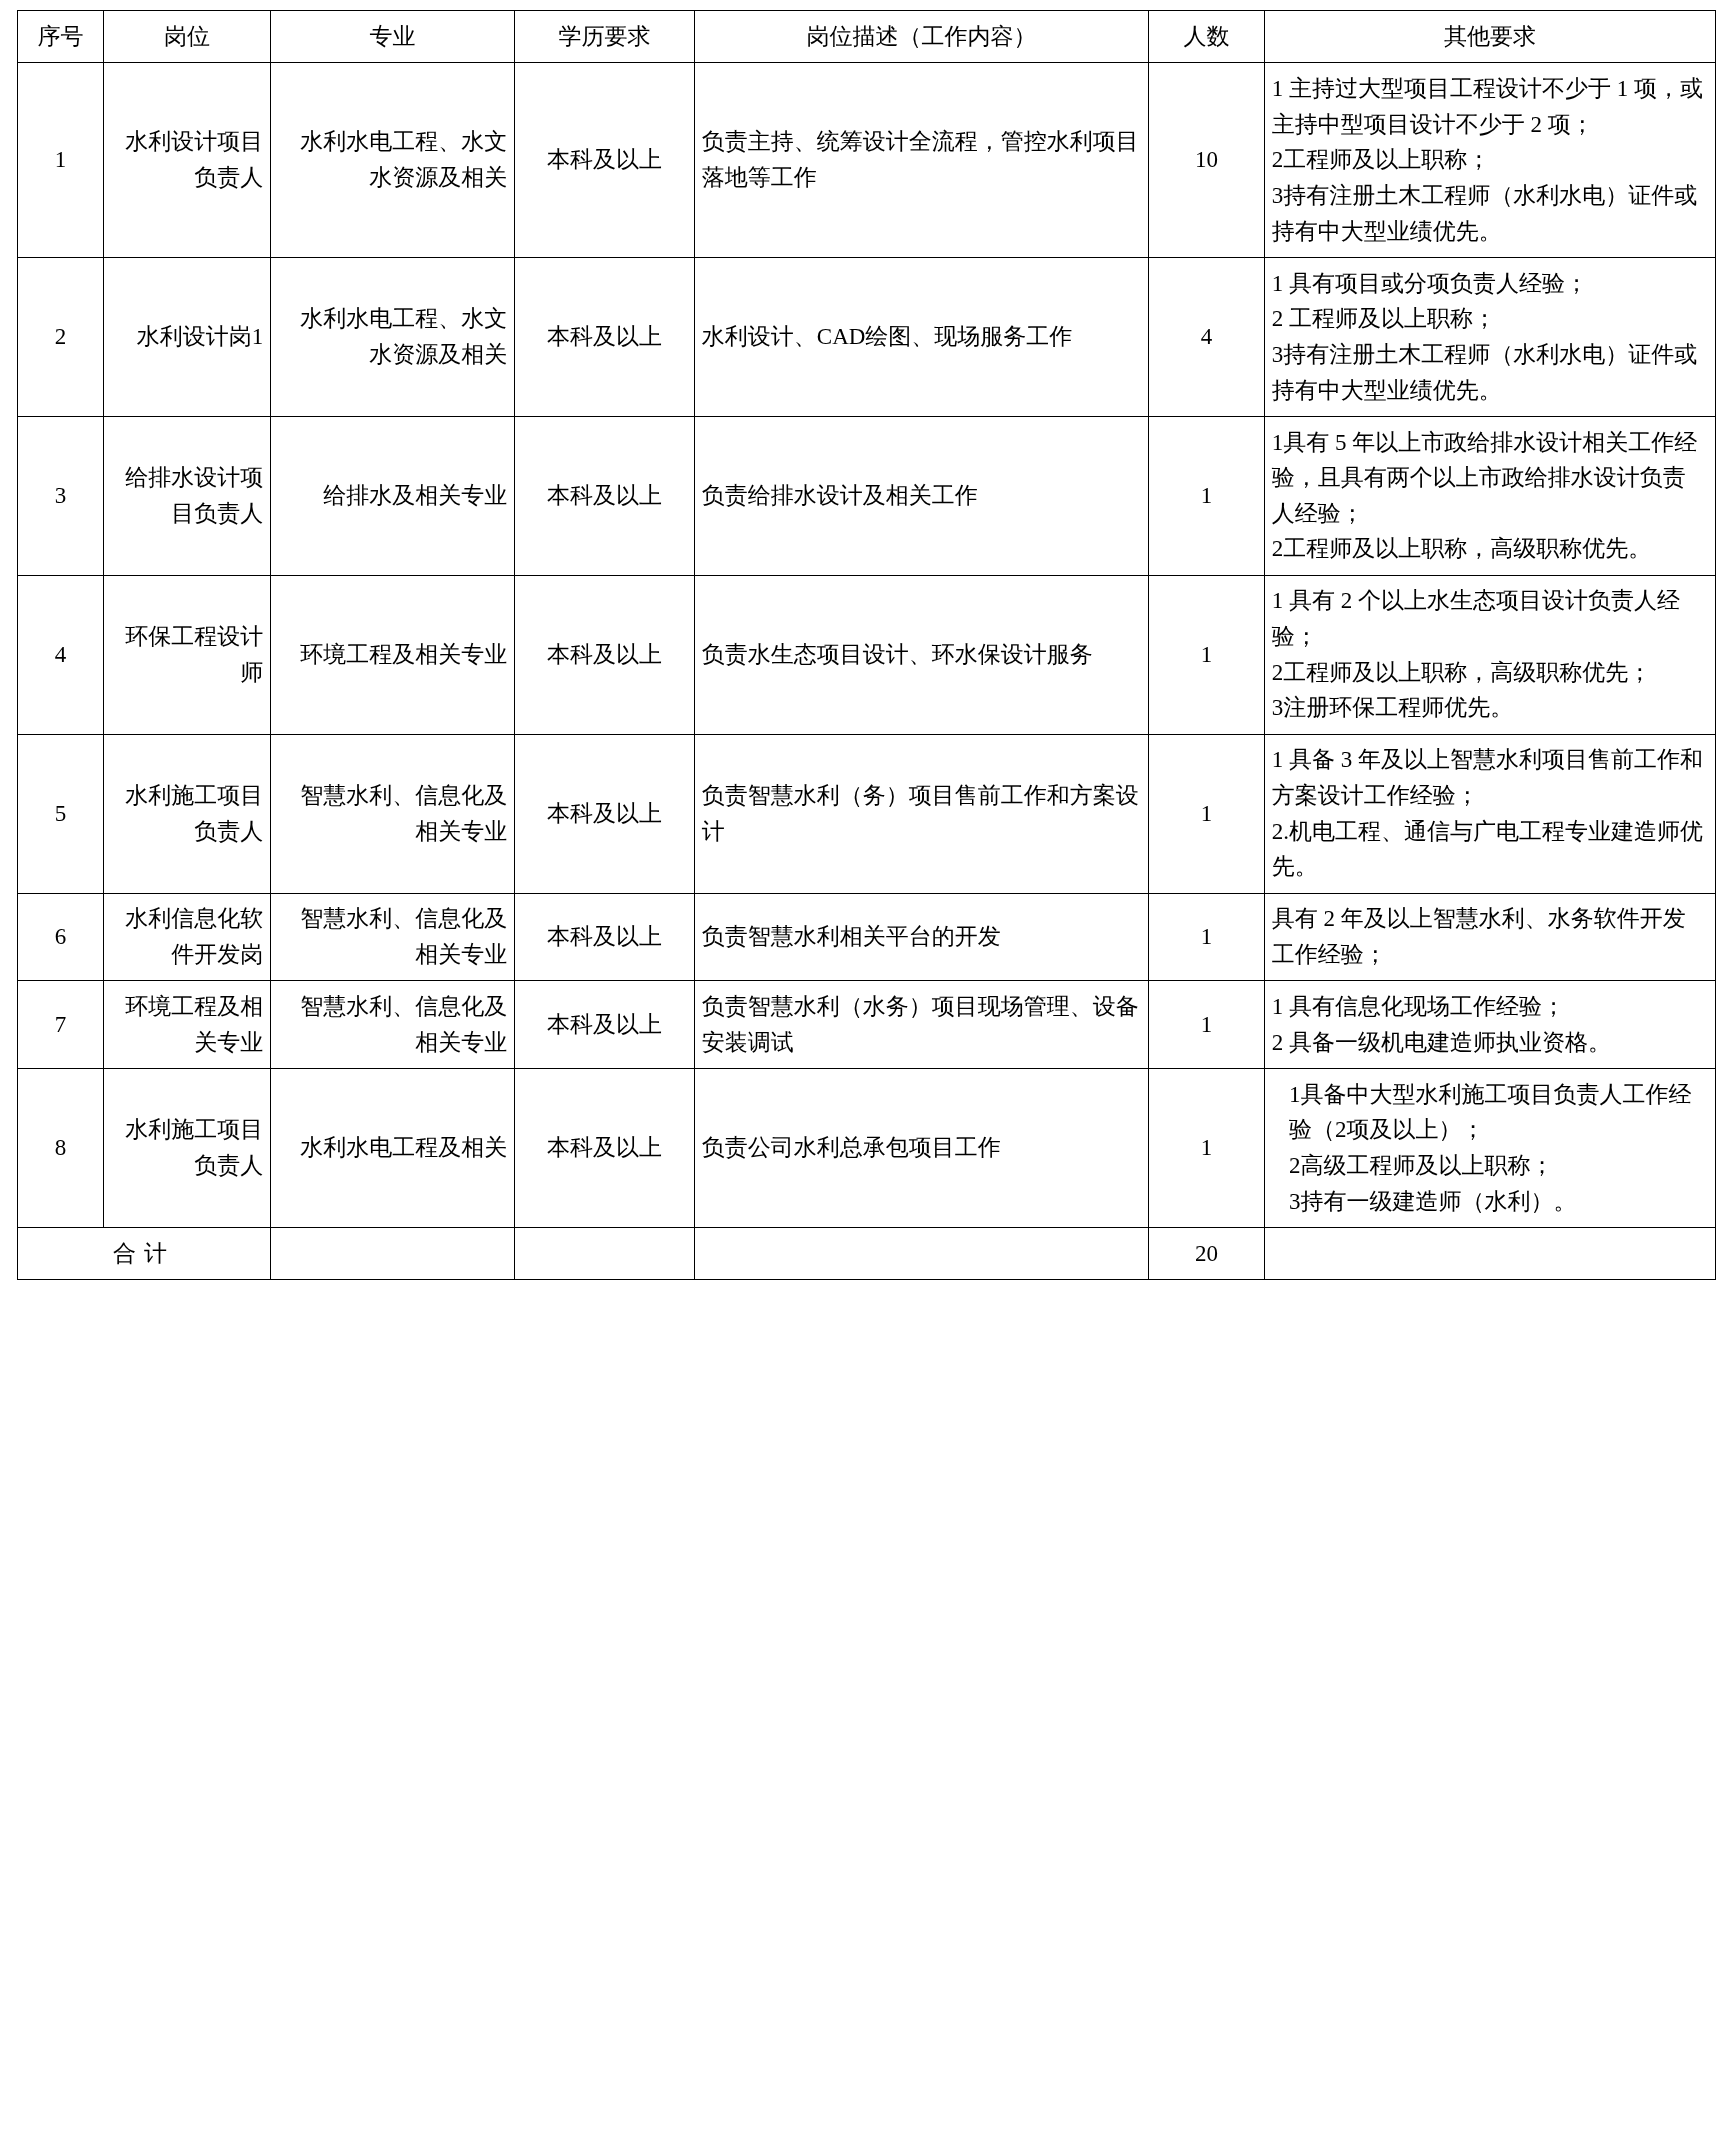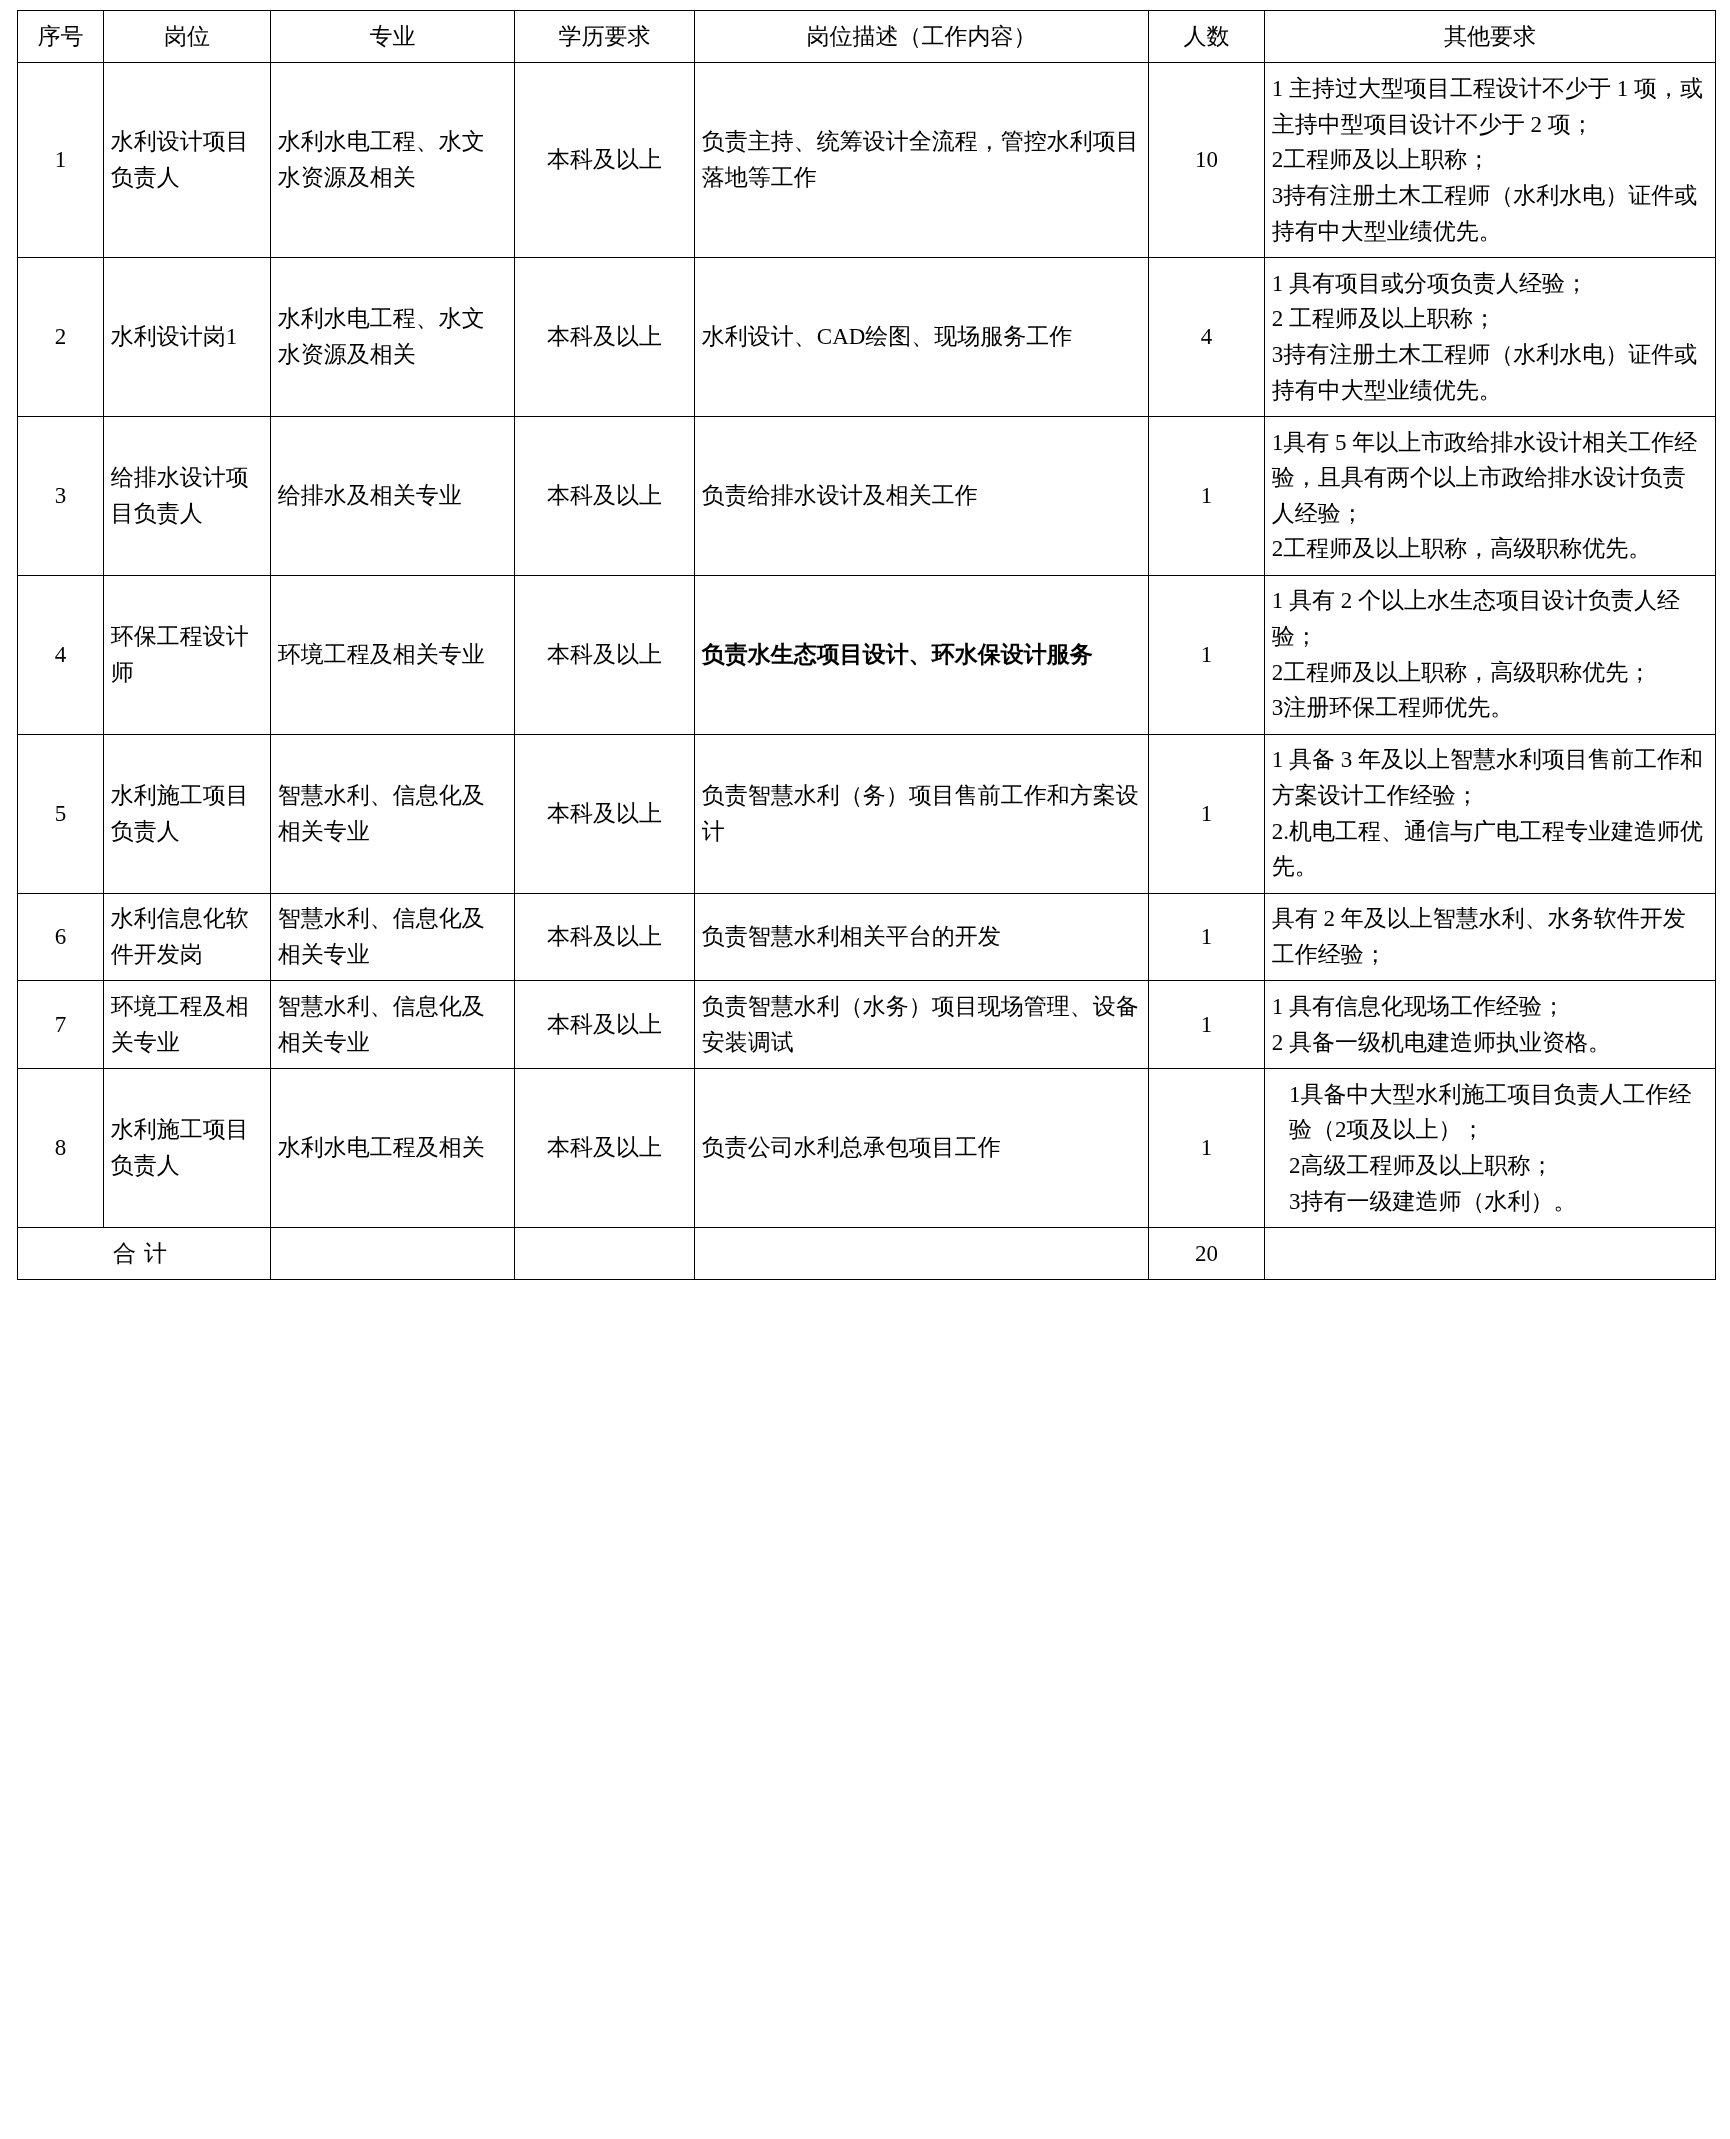--- a/index.html
+++ b/index.html
@@ -45,21 +45,21 @@
     padding: 11px 5.1px;
   }
 
   td.cell-no,
   td.cell-edu,
   td.cell-count {
     text-align: center;
   }
   td.cell-post,
   td.cell-major {
-    text-align: left;
+    text-align: right;
   }
   td.cell-desc,
   td.cell-other {
     text-align: left;
   }
   td.cell-other {
     padding-left: 9.4px;
     padding-right: 7.7px;
   }
   td.cell-desc {
@@ -130,21 +130,21 @@
         <td class="cell-desc" style="white-space: pre-wrap;">负责给排水设计及相关工作</td>
         <td class="cell-count">1</td>
         <td class="cell-other" style="white-space: pre-wrap;">1具有 5 年以上市政给排水设计相关工作经验，且具有两个以上市政给排水设计负责人经验；
 2工程师及以上职称，高级职称优先。</td>
       </tr>
       <tr>
         <td class="cell-no">4</td>
         <td class="cell-post">环保工程设计师</td>
         <td class="cell-major">环境工程及相关专业</td>
         <td class="cell-edu">本科及以上</td>
-        <td class="cell-desc" style="white-space: pre-wrap; font-weight: bold;">负责水生态项目设计、环水保设计服务</td>
+        <td class="cell-desc" style="white-space: pre-wrap;">负责水生态项目设计、环水保设计服务</td>
         <td class="cell-count">1</td>
         <td class="cell-other" style="white-space: pre-wrap;">1 具有 2 个以上水生态项目设计负责人经验；
 2工程师及以上职称，高级职称优先；
 3注册环保工程师优先。</td>
       </tr>
       <tr>
         <td class="cell-no">5</td>
         <td class="cell-post">水利施工项目负责人</td>
         <td class="cell-major">智慧水利、信息化及相关专业</td>
         <td class="cell-edu">本科及以上</td>

